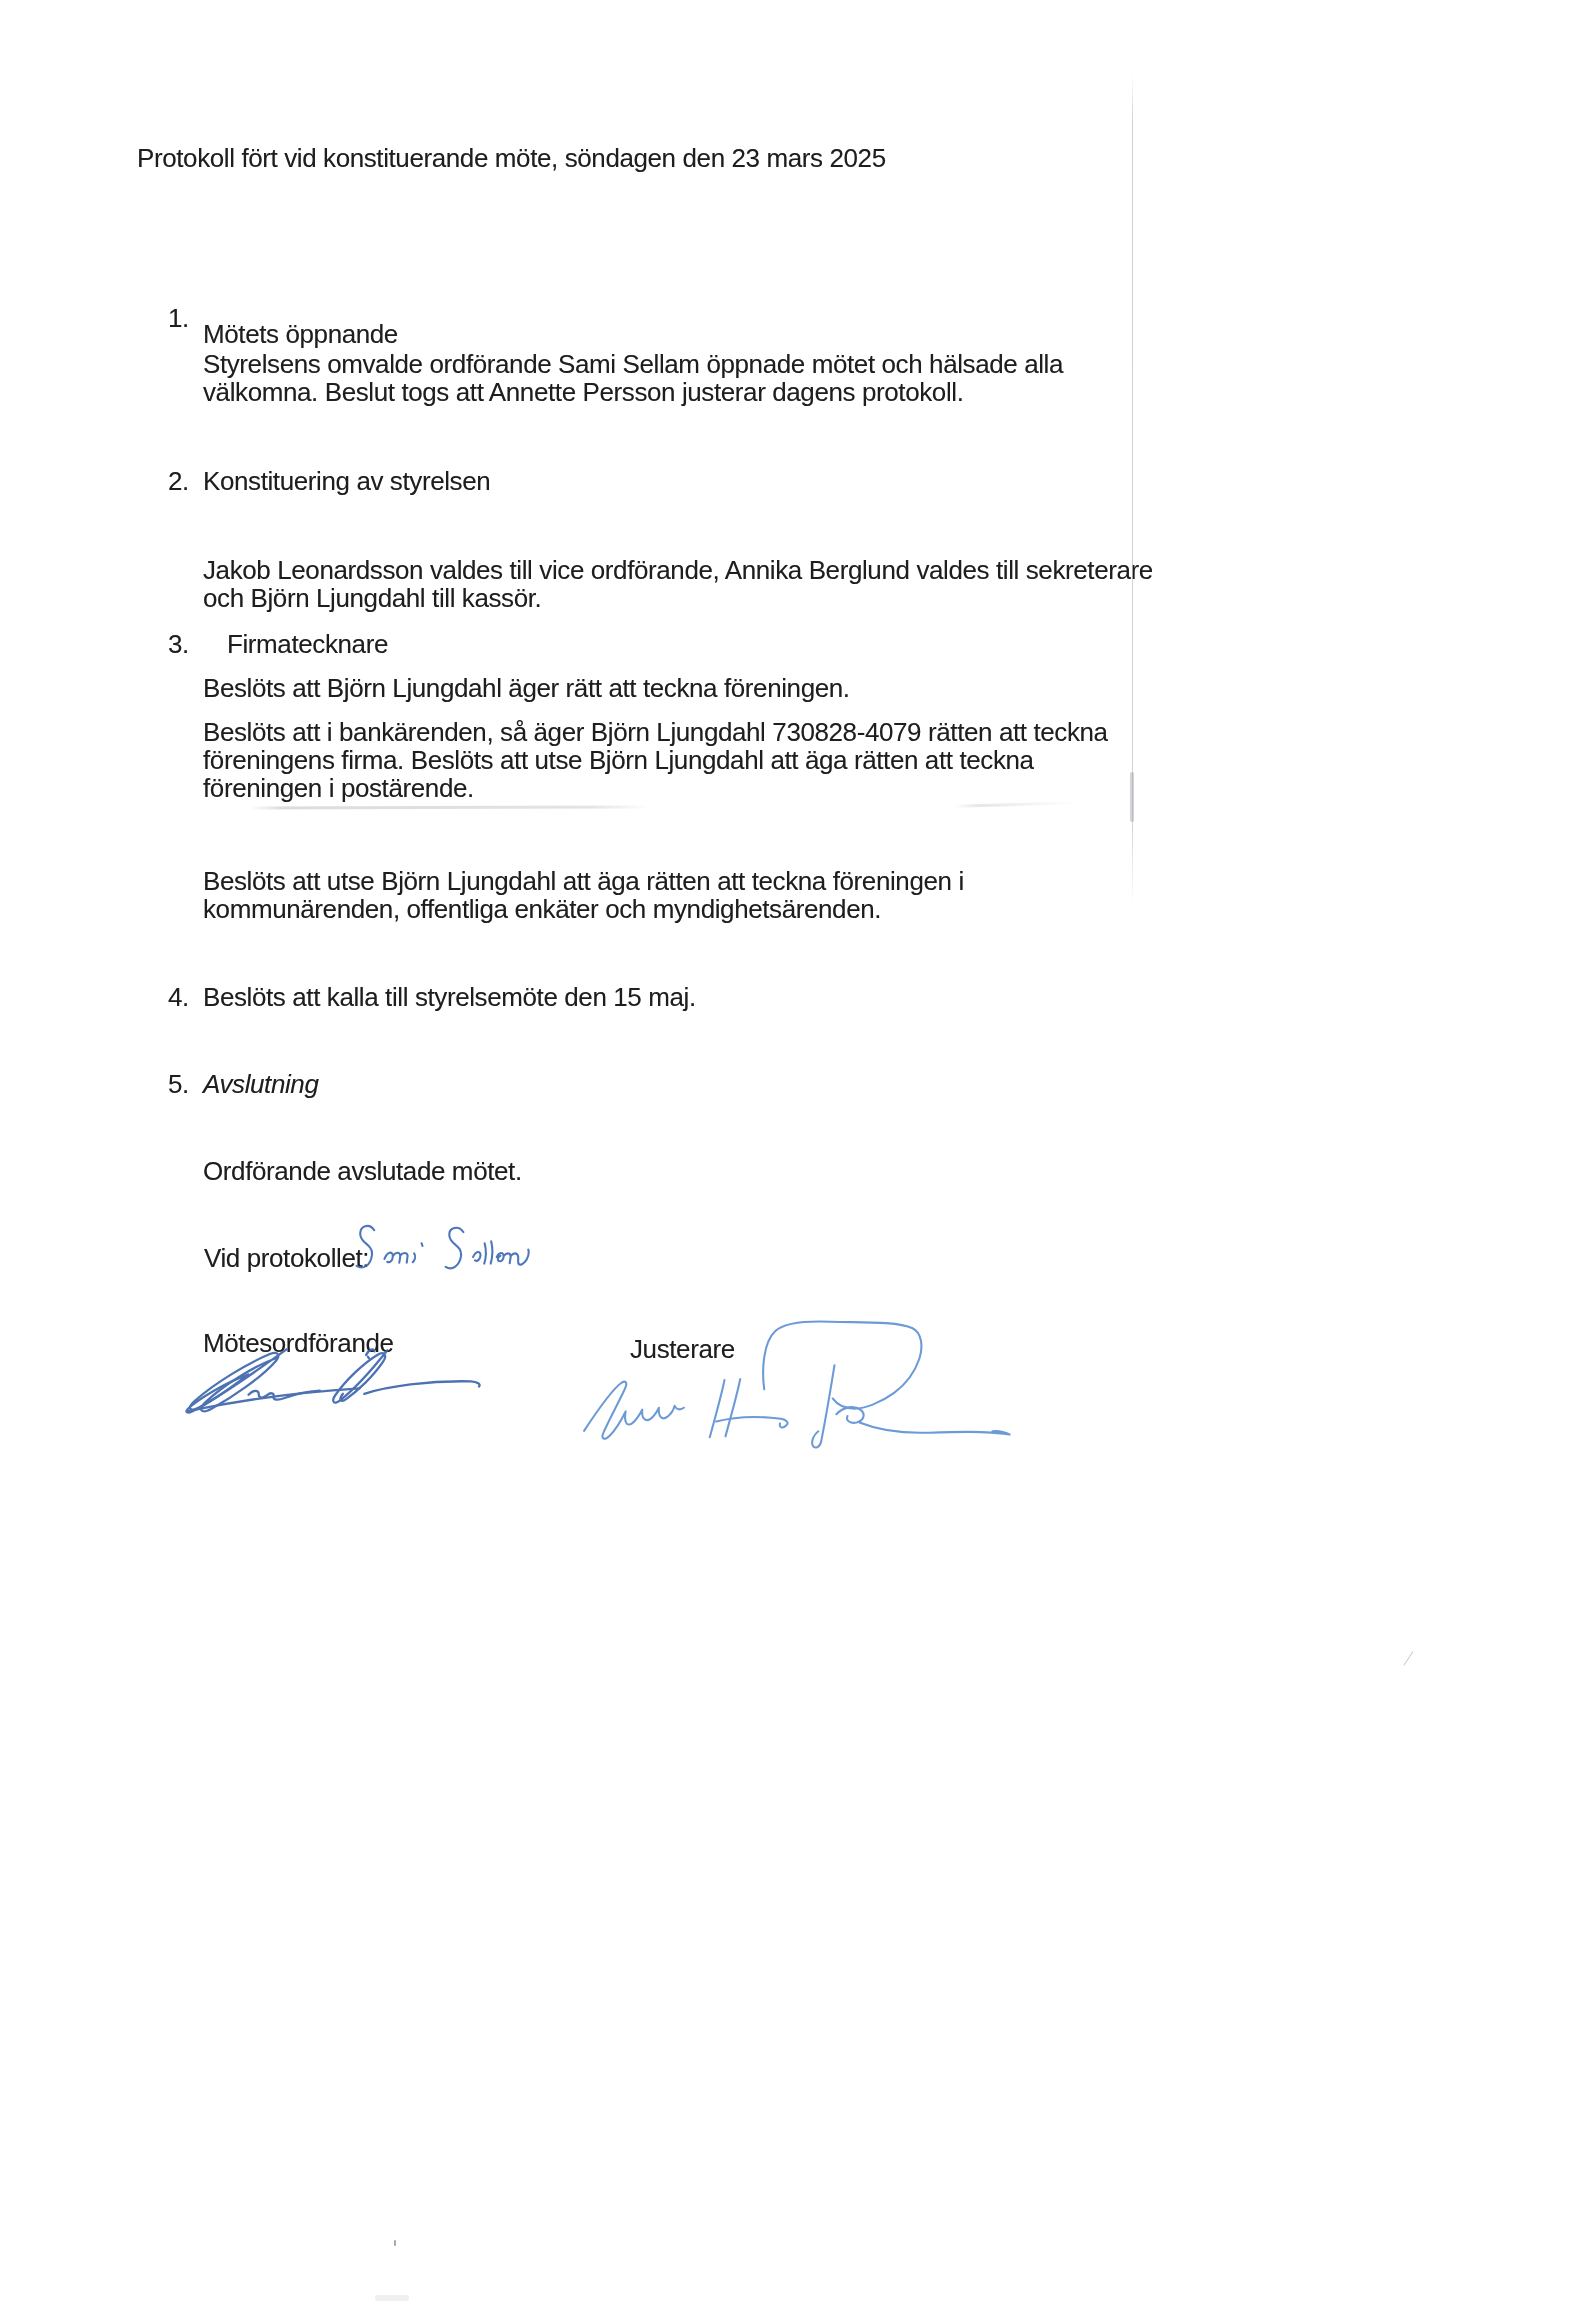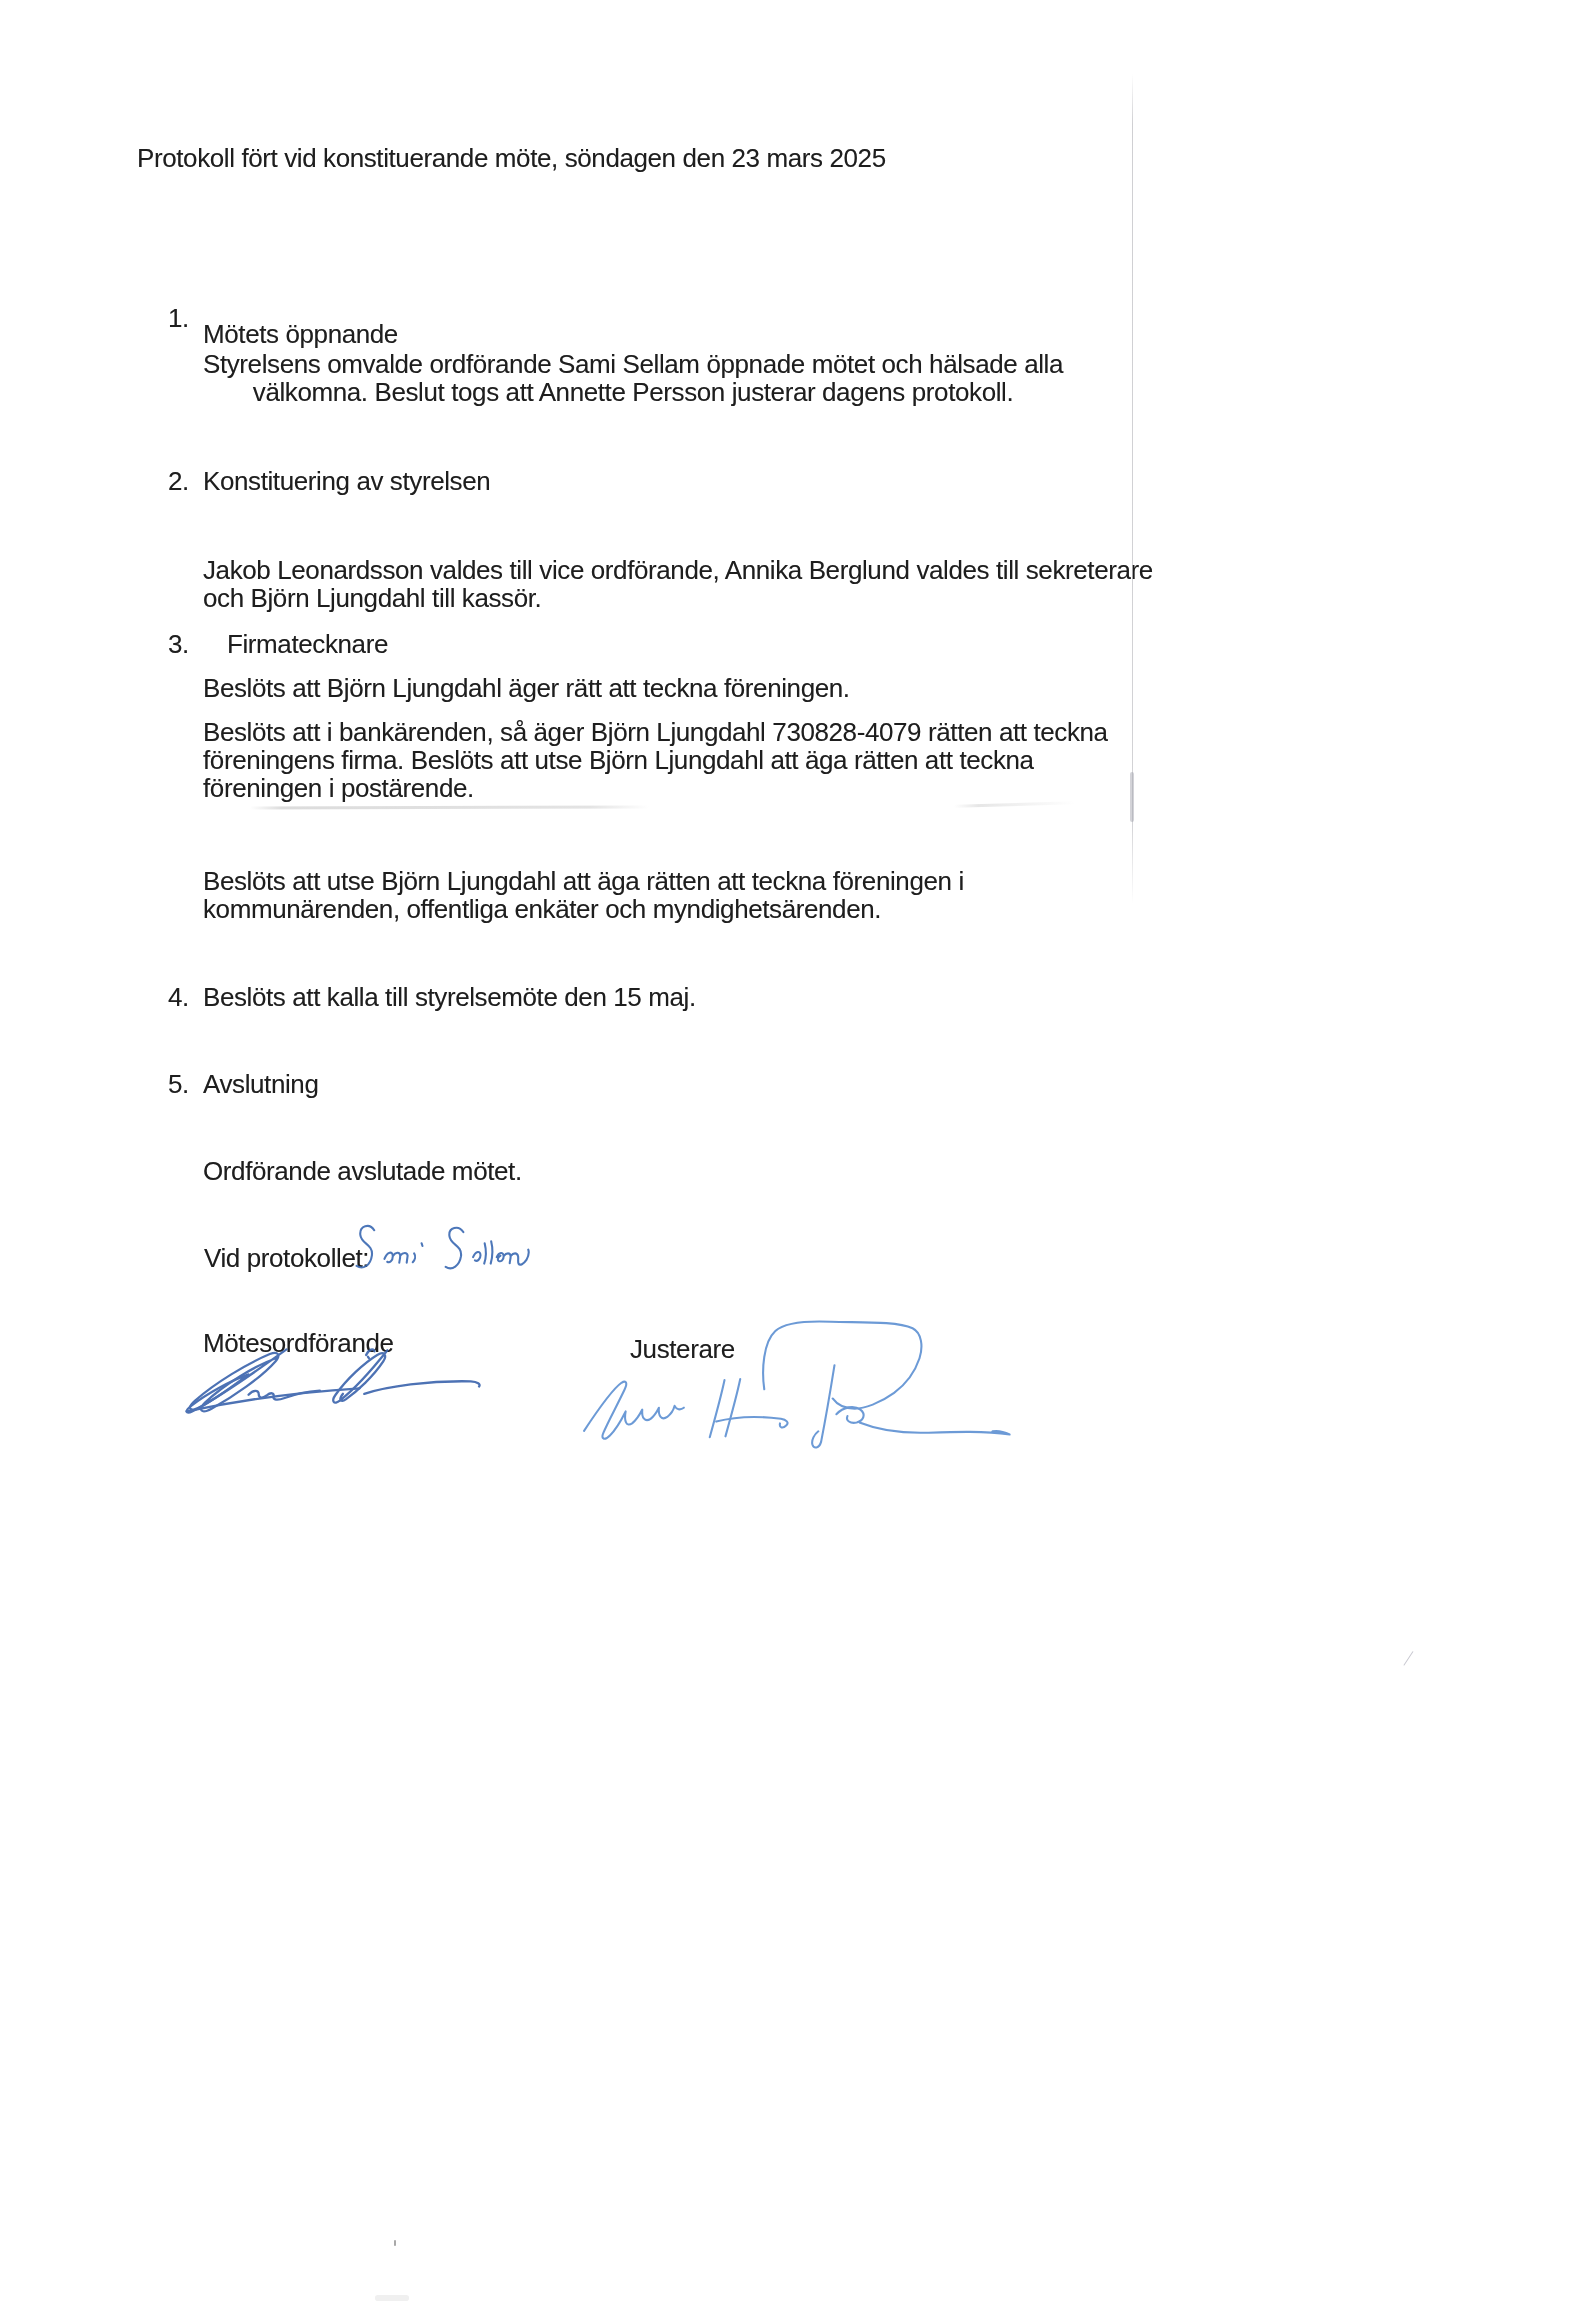--- a/index.html
+++ b/index.html
@@ -57,42 +57,42 @@
 </head>
 <body>
 
 <div class="page">
 
   <div class="t" style="left:137px; top:144px;">Protokoll fört vid konstituerande möte, söndagen den 23 mars 2025</div>
 
 
   <div class="t" style="left:168px; top:304px;">1.</div>
   <div class="t" style="left:203px; top:304px;margin-top:16px;">Mötets öppnande</div>
-  <div class="t" style="left:203px; top:350px;text-align:center;">Styrelsens omvalde ordförande Sami Sellam öppnade mötet och hälsade alla
+  <div class="t" style="left:203px; top:350px;">Styrelsens omvalde ordförande Sami Sellam öppnade mötet och hälsade alla
 välkomna. Beslut togs att Annette Persson justerar dagens protokoll.</div>
 
   <div class="t" style="left:168px; top:467px;">2.</div>
   <div class="t" style="left:203px; top:467px;">Konstituering av styrelsen</div>
   <div class="t lh61" style="left:203px; top:520px;margin-top:36px;">Jakob Leonardsson valdes till vice ordförande, Annika Berglund valdes till sekreterare
 och Björn Ljungdahl till kassör.</div>
 
   <div class="t" style="left:168px; top:630px;">3.</div>
   <div class="t" style="left:203px; top:630px;margin-left:24px;">Firmatecknare</div>
   <div class="t" style="left:203px; top:674px;">Beslöts att Björn Ljungdahl äger rätt att teckna föreningen.</div>
   <div class="t lh61" style="left:203px; top:718px;">Beslöts att i bankärenden, så äger Björn Ljungdahl 730828-4079 rätten att teckna
 föreningens firma. Beslöts att utse Björn Ljungdahl att äga rätten att teckna
 föreningen i postärende.</div>
   <div class="t" style="left:203px; top:867px;">Beslöts att utse Björn Ljungdahl att äga rätten att teckna föreningen i
 kommunärenden, offentliga enkäter och myndighetsärenden.</div>
 
   <div class="t" style="left:168px; top:983px;">4.</div>
   <div class="t" style="left:203px; top:983px;">Beslöts att kalla till styrelsemöte den 15 maj.</div>
 
   <div class="t" style="left:168px; top:1070px;">5.</div>
-  <div class="t" style="left:203px; top:1070px;">Avslutning</div>
+  <div class="t" style="left:203px; top:1070px;font-style:italic;">Avslutning</div>
 
   <div class="t" style="left:203px; top:1157px;">Ordförande avslutade mötet.</div>
 
   <div class="t" style="left:204px; top:1244px;">Vid protokollet:</div>
   <div class="t" style="left:203px; top:1329px;">Mötesordförande</div>
   <div class="t" style="left:630px; top:1335px;">Justerare</div>
 
   <svg class="sig" style="left:350px; top:1220px;" width="209" height="58" viewBox="0 0 450 125" aria-hidden="true">
     <g stroke="#3e6cb4" stroke-width="4.5" opacity="0.92">
       <path d="M 52 22 C 42 6 20 12 22 32 C 24 52 50 52 47 76 C 44 98 28 108 14 99"></path>

